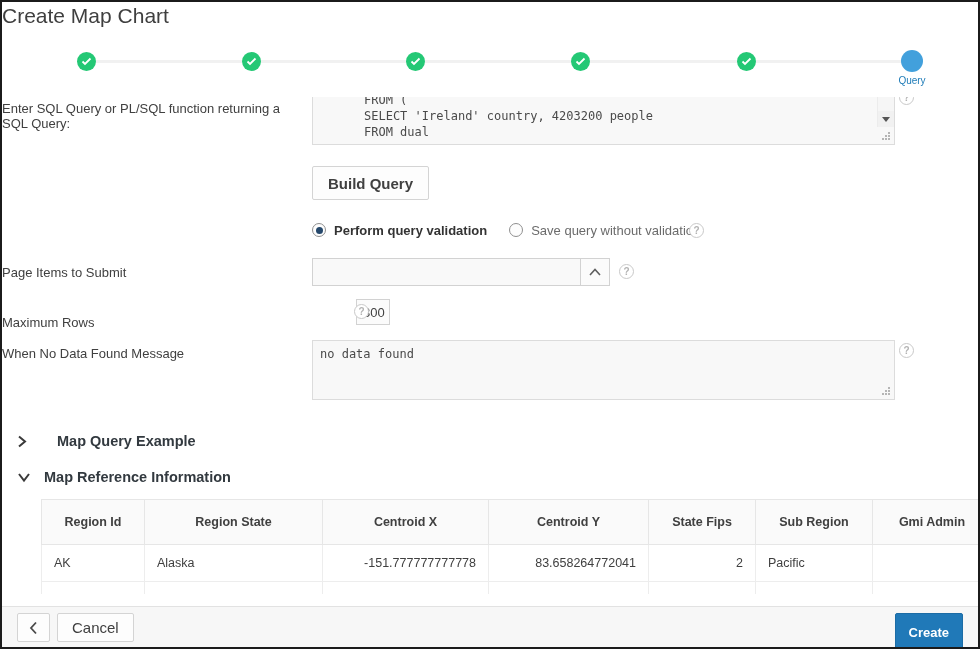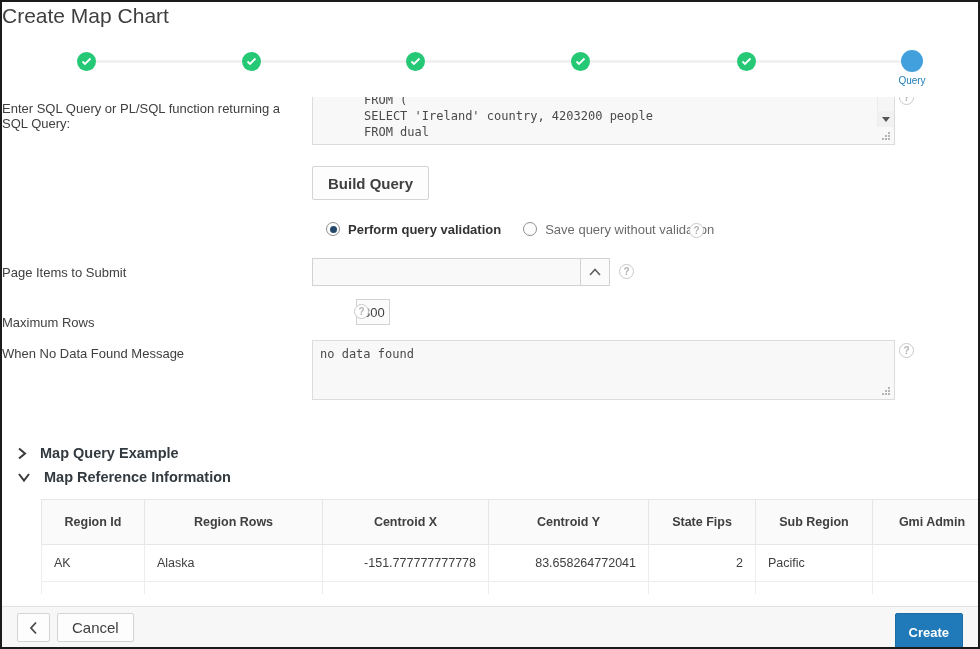--- a/index.html
+++ b/index.html
@@ -53,21 +53,21 @@
     position:absolute; width:15px; height:15px; border-radius:50%;
     border:1px solid #c9c9c9; color:#b3b3b3; font-size:10px; font-weight:bold;
     display:flex; align-items:center; justify-content:center; background:#fff;
   }
   .btn {
     display:inline-flex; align-items:center; justify-content:center;
     background:#fdfdfd; border:1px solid #d4d4d4; border-radius:2px;
     font-size:15px; color:#404040; cursor:pointer;
   }
   .btn-build { position:absolute; left:310px; top:69px; height:34px; padding:0 15px; font-weight:bold; }
-  .radio-row { position:absolute; top:125px; left:324px; height:16px; display:flex; }
+  .radio-row { position:absolute; top:125px; left:310px; height:16px; display:flex; align-items:center; }
   .radio {
     width:14px; height:14px; border-radius:50%; border:1px solid #8f8f8f; background:#fdfdfd;
     display:inline-flex; align-items:center; justify-content:center; margin-right:8px;
   }
   .radio .dot { width:7px; height:7px; border-radius:50%; background:#25486b; }
   .radio-lbl-on { font-size:13px; font-weight:bold; color:#333; margin-right:22px; }
   .radio-lbl-off { font-size:13px; color:#6b6b6b; }
   .input {
     position:absolute; background:#fbfbfb; border:1px solid #d2d2d2;
     font-size:13px; color:#404040; display:flex; align-items:center;
@@ -187,21 +187,21 @@
     </div>
     <div class="help" style="left:352px; top:207px;">?</div>
 
     <div class="lbl" style="top:249px;">When No Data Found Message</div>
     <div class="txtarea" style="top:243px; height:60px;">
       <div class="code" style="padding-top:5px;">no data found</div>
       <div class="grip"></div>
     </div>
     <div class="help" style="left:897px; top:246px;">?</div>
 
-    <div class="section-hdr" style="top:348px;">
+    <div class="section-hdr" style="top:336px;gap:17px;">
       <svg width="10" height="15" viewBox="0 0 10 15">
         <polyline points="2,2.5 8,7.5 2,12.5" fill="none" stroke="#3a3a3a" stroke-width="2"></polyline>
       </svg>
       <span class="txt">Map Query Example</span>
     </div>
     <div class="section-hdr" style="top:372px;">
       <svg width="14" height="11" viewBox="0 0 14 11">
         <polyline points="2,2 7,8.5 12,2" fill="none" stroke="#3a3a3a" stroke-width="2"></polyline>
       </svg>
       <span class="txt">Map Reference Information</span>
@@ -214,21 +214,21 @@
             <col style="width: 178px;">
             <col style="width: 166px;">
             <col style="width: 160px;">
             <col style="width: 107px;">
             <col style="width: 117px;">
             <col style="width: 119px;">
           </colgroup>
         <thead>
             <tr id="tbl-head">
               <th>Region Id</th>
-              <th>Region Rows</th>
+              <th>Region State</th>
               <th>Centroid X</th>
               <th>Centroid Y</th>
               <th>State Fips</th>
               <th>Sub Region</th>
               <th>Gmi Admin</th>
             </tr>
           </thead>
         <tbody id="tbl-body">
             <tr>
               <td class="al">AK</td>

